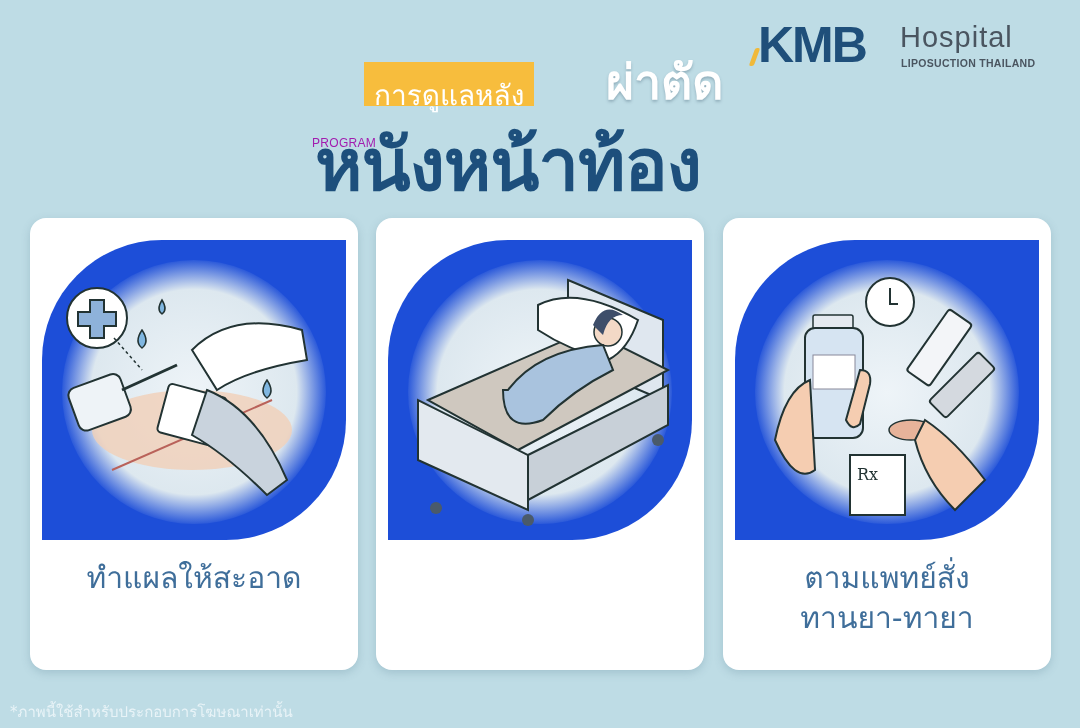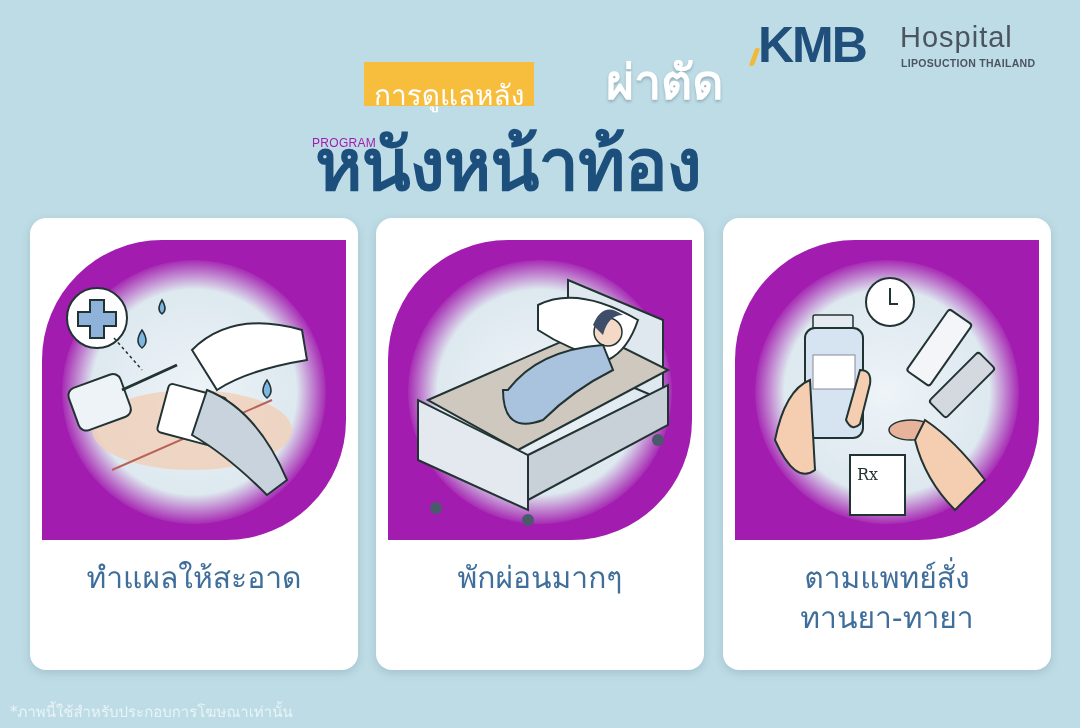--- a/index.html
+++ b/index.html
@@ -43,21 +43,21 @@
     .title-main {
       position: absolute; left: 315px; top: 124px; font-size: 72px; font-weight: 700;
       color: #1d4f7c; line-height: 82px; white-space: nowrap; letter-spacing: -1px;
     }
     .card {
       position: absolute; top: 218px; width: 328px; height: 452px; background: #ffffff;
       border-radius: 16px; box-shadow: 0 3px 8px rgba(80,120,140,0.25);
     }
     .card .illus {
       position: absolute; left: 12px; top: 22px; width: 304px; height: 300px;
-      background: #a21caf; border-radius: 120px 0 120px 0; overflow: hidden;
+      background: #1d4ed8; border-radius: 120px 0 120px 0; overflow: hidden;
     }
     .card .illus .glow {
       position: absolute; left: 20px; top: 20px; width: 264px; height: 264px; border-radius: 50%;
       background: radial-gradient(circle, #eef4f8 0%, #dde8ef 55%, rgba(201,215,224,0) 72%);
     }
     .card .illus svg { position: absolute; left: 0; top: 0; }
     .card .label {
       position: absolute; left: 0; right: 0; top: 340px; text-align: center;
       color: #3f6e9a; font-size: 30px; line-height: 40px;
     }
@@ -115,21 +115,20 @@
       <path d="M140 215 l140 -70 v40 l-140 75 z" fill="#c8d0d8" stroke="#233" stroke-width="2"></path>
       <path d="M150 65 q40 -20 100 15 q-10 30 -30 40 q-40 -10 -70 -30 z" fill="#ffffff" stroke="#233" stroke-width="2"></path>
       <circle cx="220" cy="92" r="14" fill="#f3d9c6" stroke="#233" stroke-width="1.5"></circle>
       <path d="M205 85 q10 -25 30 -10 q-15 0 -20 20 z" fill="#3e4e6a"></path>
       <path d="M120 150 q30 -40 95 -45 l10 25 q-40 20 -70 50 q-40 15 -40 -30z" fill="#a9c3de" stroke="#233" stroke-width="2"></path>
       <circle cx="48" cy="268" r="6" fill="#4a5a6a"></circle>
       <circle cx="140" cy="280" r="6" fill="#4a5a6a"></circle>
       <circle cx="270" cy="200" r="6" fill="#4a5a6a"></circle>
     </svg>
   </div>
-  <div class="label">พักผ่อนมากๆ</div>
 </div>
 
 <div class="card card3">
   <div class="illus">
     <div class="glow"></div>
     <svg width="304" height="300" viewBox="0 0 304 300">
       <circle cx="155" cy="62" r="24" fill="#fff" stroke="#233" stroke-width="2"></circle>
       <path d="M155 48 v16 h8" stroke="#233" stroke-width="2" fill="none"></path>
       <rect x="78" y="75" width="40" height="14" rx="2" fill="#e5eaf0" stroke="#233" stroke-width="1.5"></rect>
       <rect x="70" y="88" width="58" height="110" rx="10" fill="#d6e4f2" stroke="#233" stroke-width="2"></rect>

